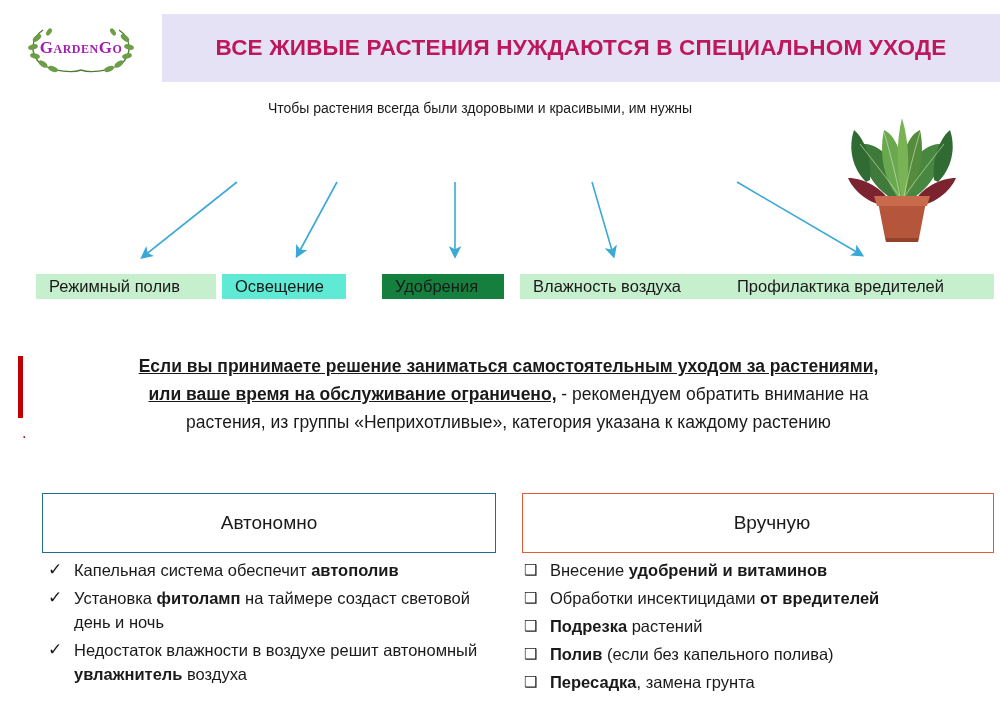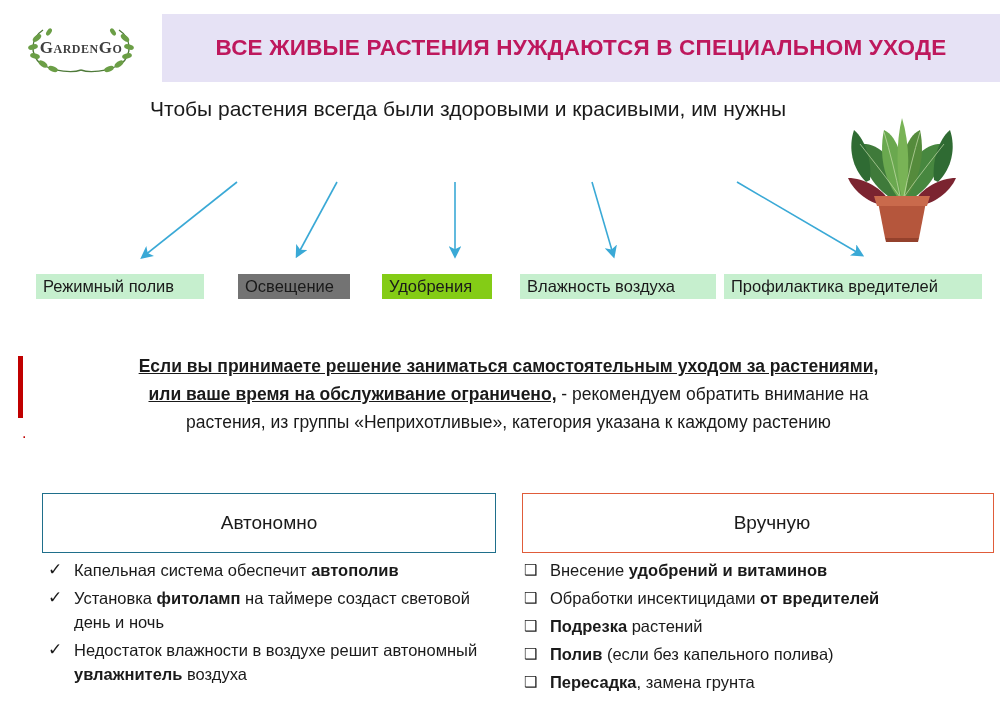--- a/index.html
+++ b/index.html
@@ -41,21 +41,21 @@
     display: flex;
     align-items: center;
     justify-content: center;
   }
   .logo-text {
     font-family: "Liberation Serif", serif;
     font-variant: small-caps;
     font-weight: bold;
     font-size: 17px;
     letter-spacing: 0.5px;
-    color: #404040;
+    color: #a21caf;
     z-index: 2;
   }
   .logo-wreath {
     position: absolute;
     left: 0;
     top: 0;
     width: 120px;
     height: 56px;
     z-index: 1;
   }
@@ -74,22 +74,22 @@
     letter-spacing: 0.2px;
     text-align: center;
   }
 
   
   .intro {
     position: absolute;
     left: 150px;
     top: 95px;
     width: 660px;
-    text-align: left;
-    font-size: 21px;
+    text-align: center;
+    font-size: 14px;
     line-height: 27px;
     color: #1a1a1a;
   }
 
   
   .plant {
     position: absolute;
     left: 826px;
     top: 86px;
     width: 152px;
@@ -108,21 +108,21 @@
 
   
   .chip {
     position: absolute;
     top: 274px;
     height: 25px;
     background: #c6efce;
     color: #1a1a1a;
     font-size: 16.5px;
     line-height: 25px;
-    padding: 0 7px;
+    padding: 0 13px;
     white-space: nowrap;
   }
 
   
   .callout {
     position: absolute;
     left: 18px;
     top: 352px;
     width: 964px;
     display: flex;
@@ -278,22 +278,22 @@
     <line x1="237" y1="182" x2="144" y2="256"></line>
     <line x1="337" y1="182" x2="298" y2="254"></line>
     <line x1="455" y1="182" x2="455" y2="254"></line>
     <line x1="592" y1="182" x2="613" y2="254"></line>
     <line x1="737" y1="182" x2="860" y2="254"></line>
   </g>
 </svg>
 
 <div id="chips-container">
     <div class="chip" style="left: 36px; width: 154px; background: rgb(198, 239, 206);">Режимный полив</div>
-    <div class="chip" style="left: 238px; width: 98px; background: #737373;">Освещение</div>
-    <div class="chip" style="left: 382px; width: 96px; background: #84cc16;">Удобрения</div>
+    <div class="chip" style="left: 222px; width: 98px; background: #5eead4;">Освещение</div>
+    <div class="chip" style="left: 382px; width: 96px; background: #15803d;">Удобрения</div>
     <div class="chip" style="left: 520px; width: 182px; background: rgb(198, 239, 206);">Влажность воздуха</div>
     <div class="chip" style="left: 724px; width: 244px; background: rgb(198, 239, 206);">Профилактика вредителей</div>
   </div>
 
 <div class="callout">
   <div class="callout-bar"></div>
   <div class="callout-body">
     <div><span class="callout-strong">Если вы принимаете решение заниматься самостоятельным уходом за растениями,</span></div>
     <div>
       <span class="callout-strong">или ваше время на обслуживание ограничено,</span><span> - рекомендуем обратить внимание на</span>

